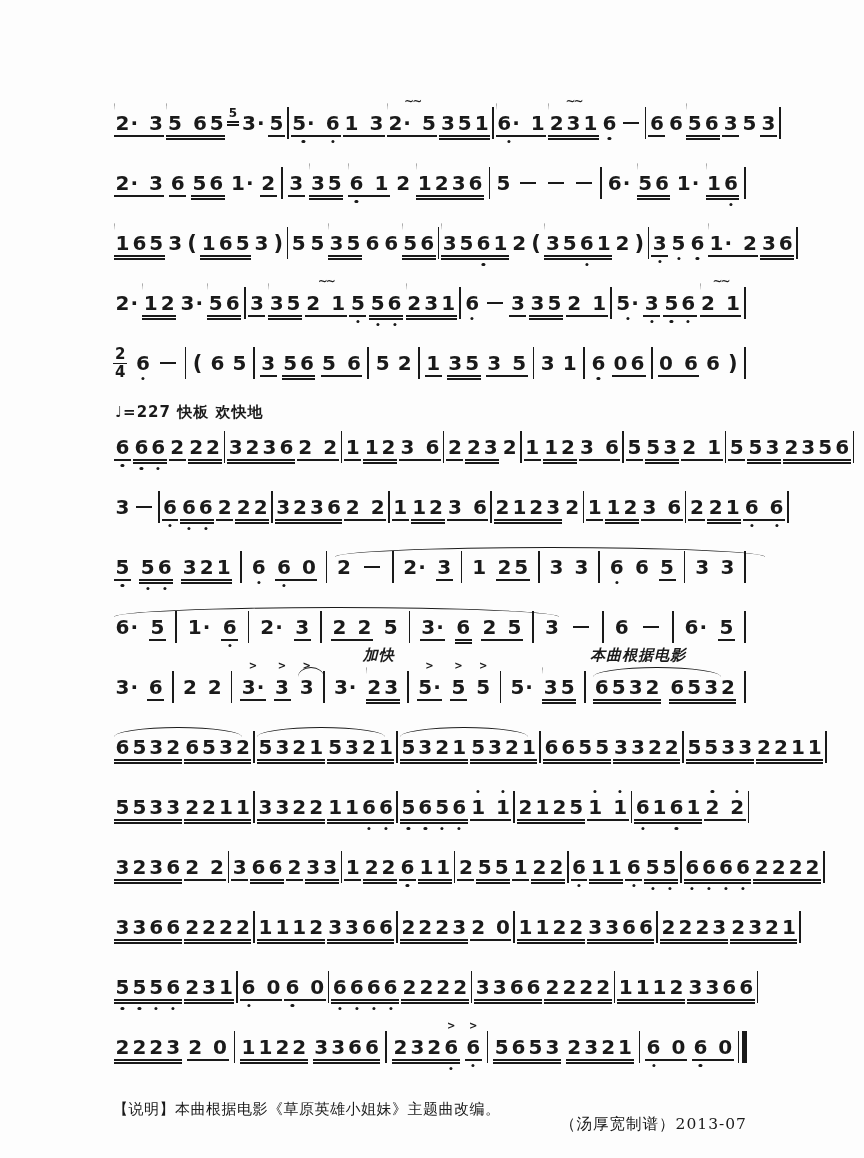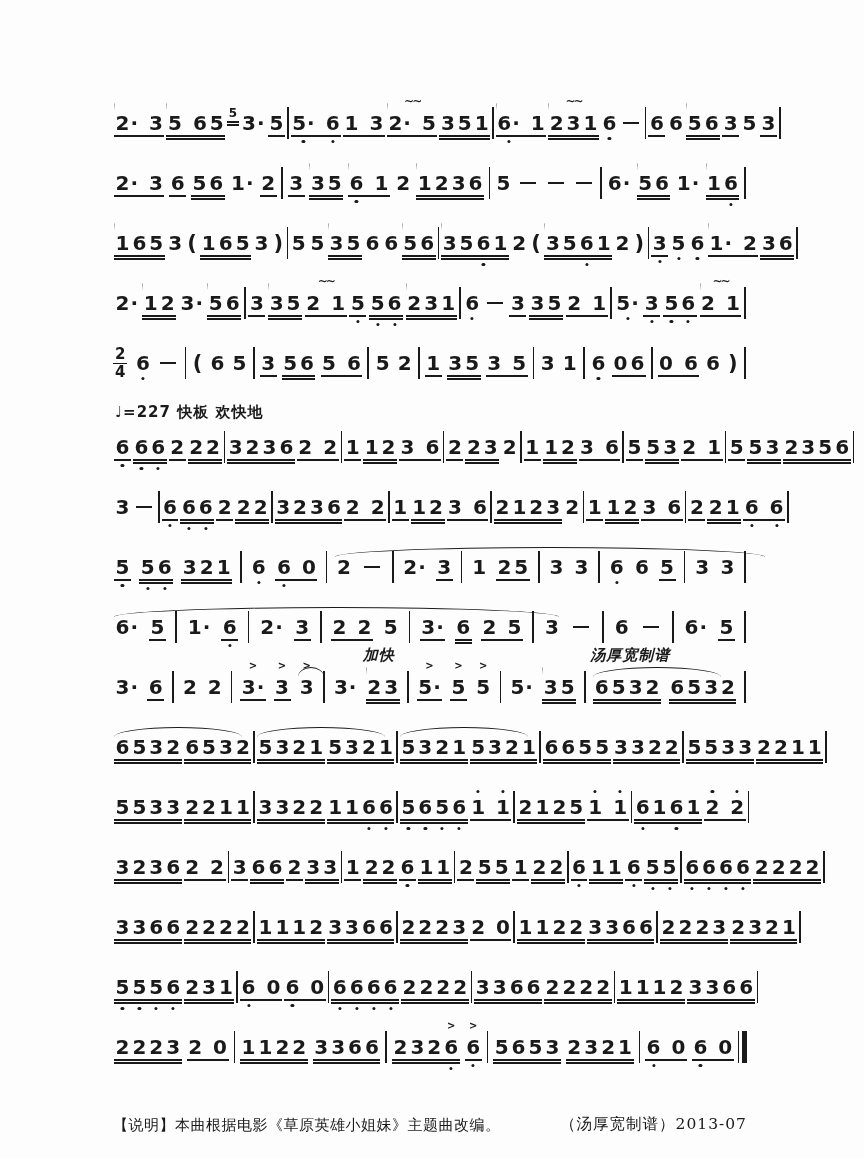--- a/index.html
+++ b/index.html
@@ -49,21 +49,21 @@
   .dashbar{display:inline-block;width:16px;height:2.4px;background:#1a1a1a;
            transform:translateY(-6px);margin:0 2px;}
   .bar{width:1.6px;height:32px;background:#1a1a1a;margin:0 1px;flex:none;align-self:center;}
   .barfinal{display:flex;gap:3px;align-items:center;flex:none;align-self:center;}
   .barfinal .thin{width:1.6px;height:32px;background:#1a1a1a;}
   .barfinal .thick{width:4.5px;height:32px;background:#1a1a1a;}
   .ts{display:flex;flex-direction:column;align-items:center;font-size:15px;
       font-weight:bold;line-height:1.1;margin-right:3px;flex:none;}
   .ts .tden{border-top:1.7px solid #1a1a1a;padding:0 2px;}
   .ts .tnum{padding:0 2px;}
-  .footer{display:flex;justify-content:space-between;align-items:flex-end;
+  .footer{display:flex;justify-content:space-between;align-items:center;
           margin-top:10px;}
   .caption{font-size:15px;letter-spacing:.5px;}
   .credit{font-family:"DejaVu Serif",serif;font-size:15.5px;margin-top:30px;
           letter-spacing:1px;}
 </style>
 </head>
 <body>
 
 <div class="sheet">
   <div class="content" id="score">
@@ -1026,21 +1026,21 @@
         </span>
         <div class="bar"></div>
         <span class="grp uu2">
           <span class="ch">6</span>
           <span class="ch">5</span>
           <span class="ch">3</span>
           <span class="ch">2</span>
           <i class="ul l1"></i>
           <i class="ul l2"></i>
           <i class="arc" style="width: 128px; right: auto;"></i>
-          <i class="lbl">汤厚宽制谱</i>
+          <i class="lbl">本曲根据电影</i>
         </span>
         <span class="grp uu2">
           <span class="ch">6</span>
           <span class="ch">5</span>
           <span class="ch">3</span>
           <span class="ch">2</span>
           <i class="ul l1"></i>
           <i class="ul l2"></i>
         </span>
         <div class="bar"></div>

